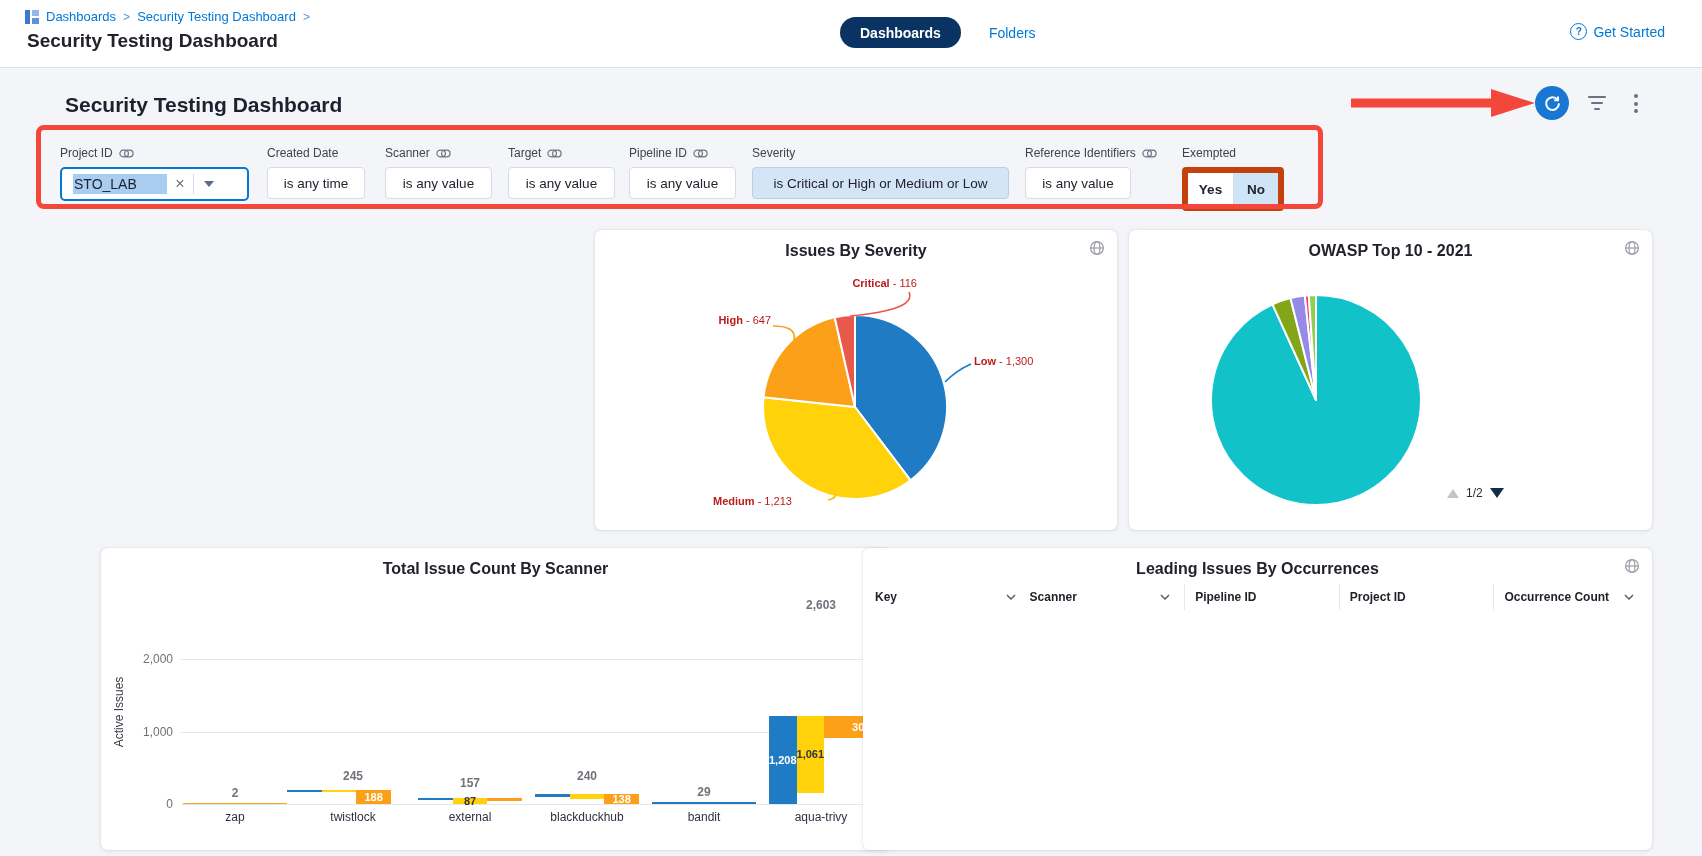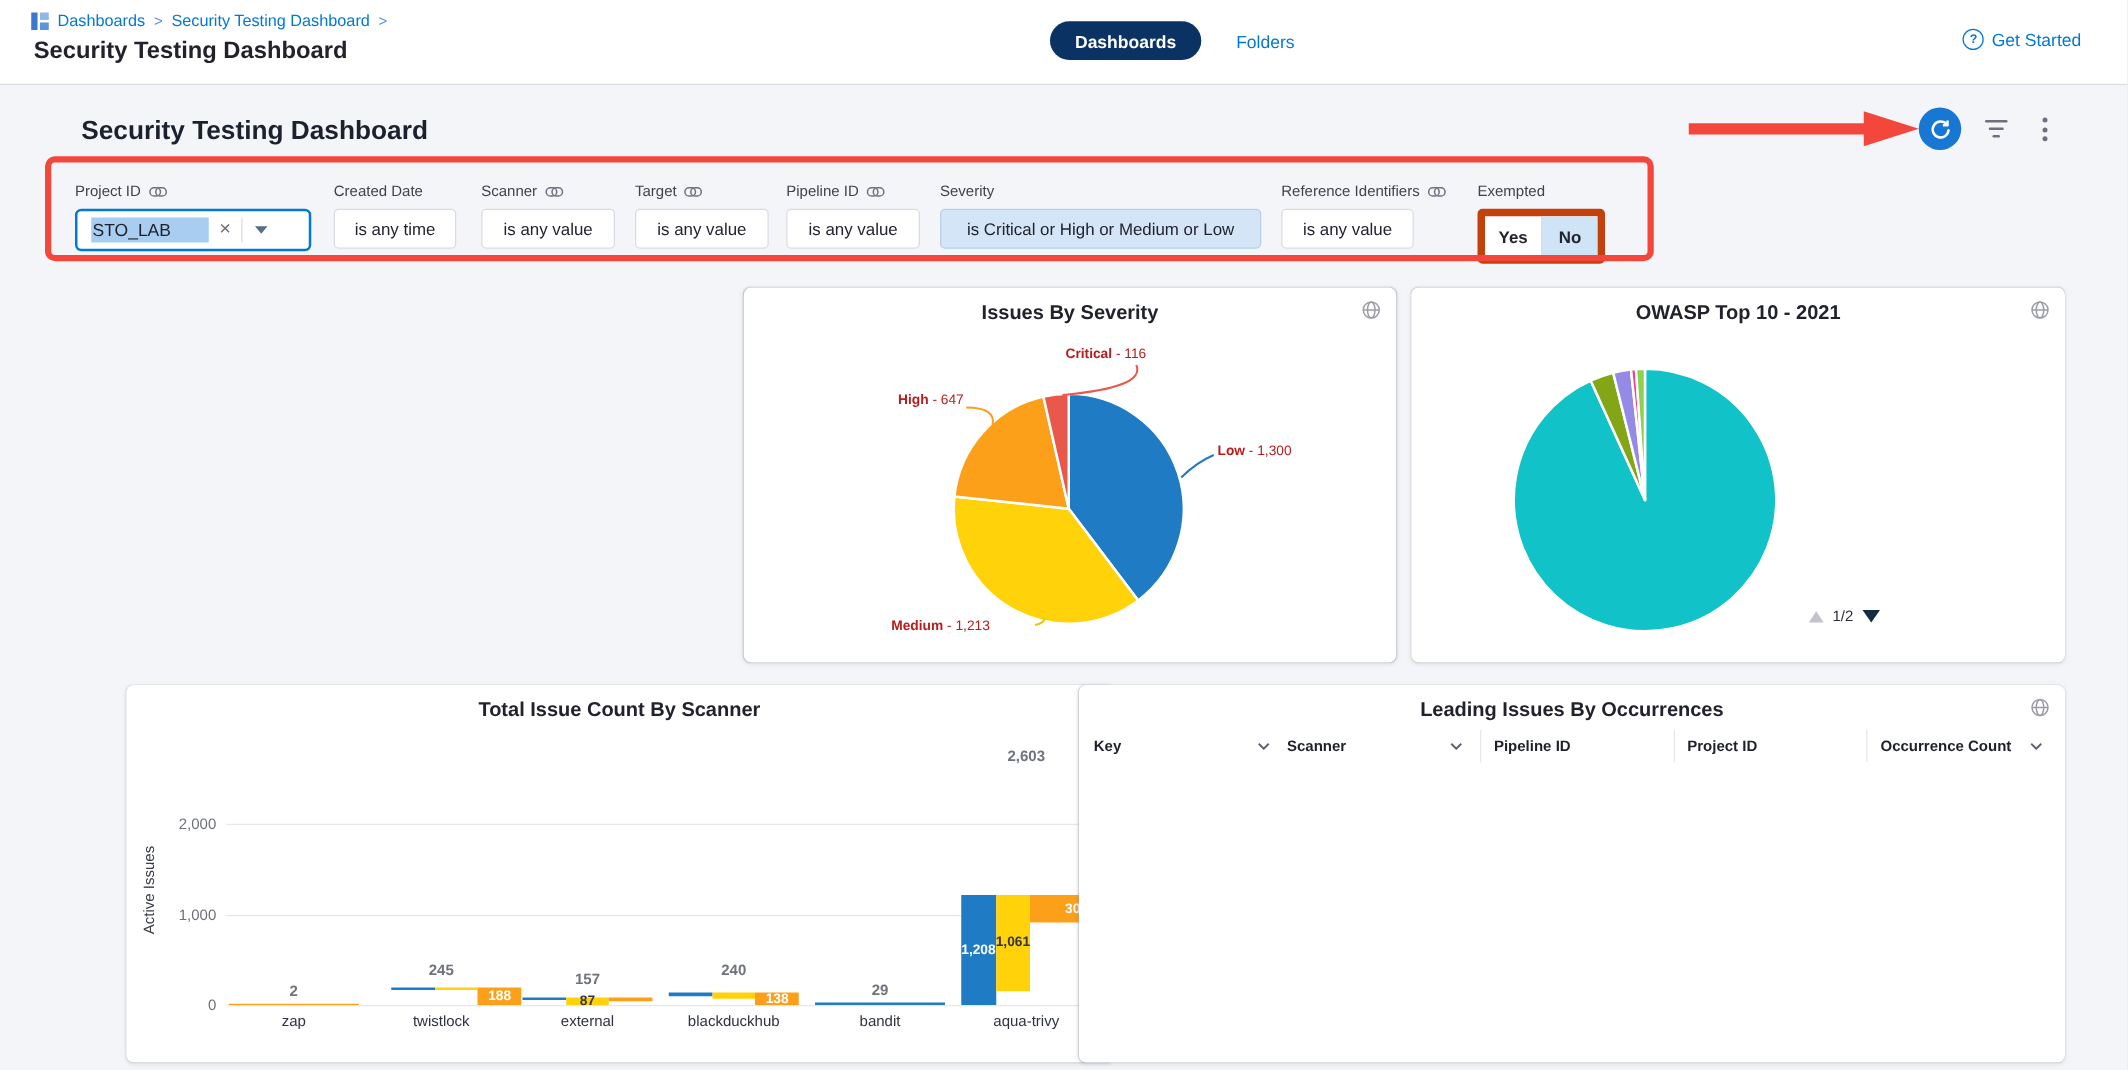--- a/index.html
+++ b/index.html
@@ -279,21 +279,21 @@
         <div class="ytick" style="left: 10px; top: 249px;">0</div>
         <div class="gridline" style="top: 184px;"></div>
         <div class="ytick" style="left: 10px; top: 177px;">1,000</div>
         <div class="gridline" style="top: 111px;"></div>
         <div class="ytick" style="left: 10px; top: 104px;">2,000</div>
         <div class="bar-stack" style="left: 82px;">
           <div class="seg" style="height: 1px; background: rgb(252, 160, 25); color: rgb(255, 255, 255);"></div>
         </div>
         <div class="bar-total" style="left: 82px; top: 238px;">2</div>
         <div class="xcat" style="left: 82px;">zap</div>
-        <div class="bar-stack" style="left: 212px; text-align: center;">
+        <div class="bar-stack" style="left: 186px; text-align: center;">
           <div class="seg" style="height: 2px; background: rgb(31, 123, 196); color: rgb(255, 255, 255);"></div>
           <div class="seg" style="height: 2px; background: rgb(255, 210, 10); color: rgb(51, 54, 64);"></div>
           <div class="seg" style="height: 14px; background: rgb(252, 160, 25); color: rgb(255, 255, 255);">188</div>
         </div>
         <div class="bar-total" style="left: 200px; top: 221px;">245</div>
         <div class="xcat" style="left: 200px;">twistlock</div>
         <div class="bar-stack" style="left: 317px;">
           <div class="seg" style="height: 2px; background: rgb(31, 123, 196); color: rgb(255, 255, 255);"></div>
           <div class="seg" style="height: 6px; background: rgb(255, 210, 10); color: rgb(51, 54, 64);">87</div>
           <div class="seg" style="height: 3px; background: rgb(252, 160, 25); color: rgb(255, 255, 255);"></div>

